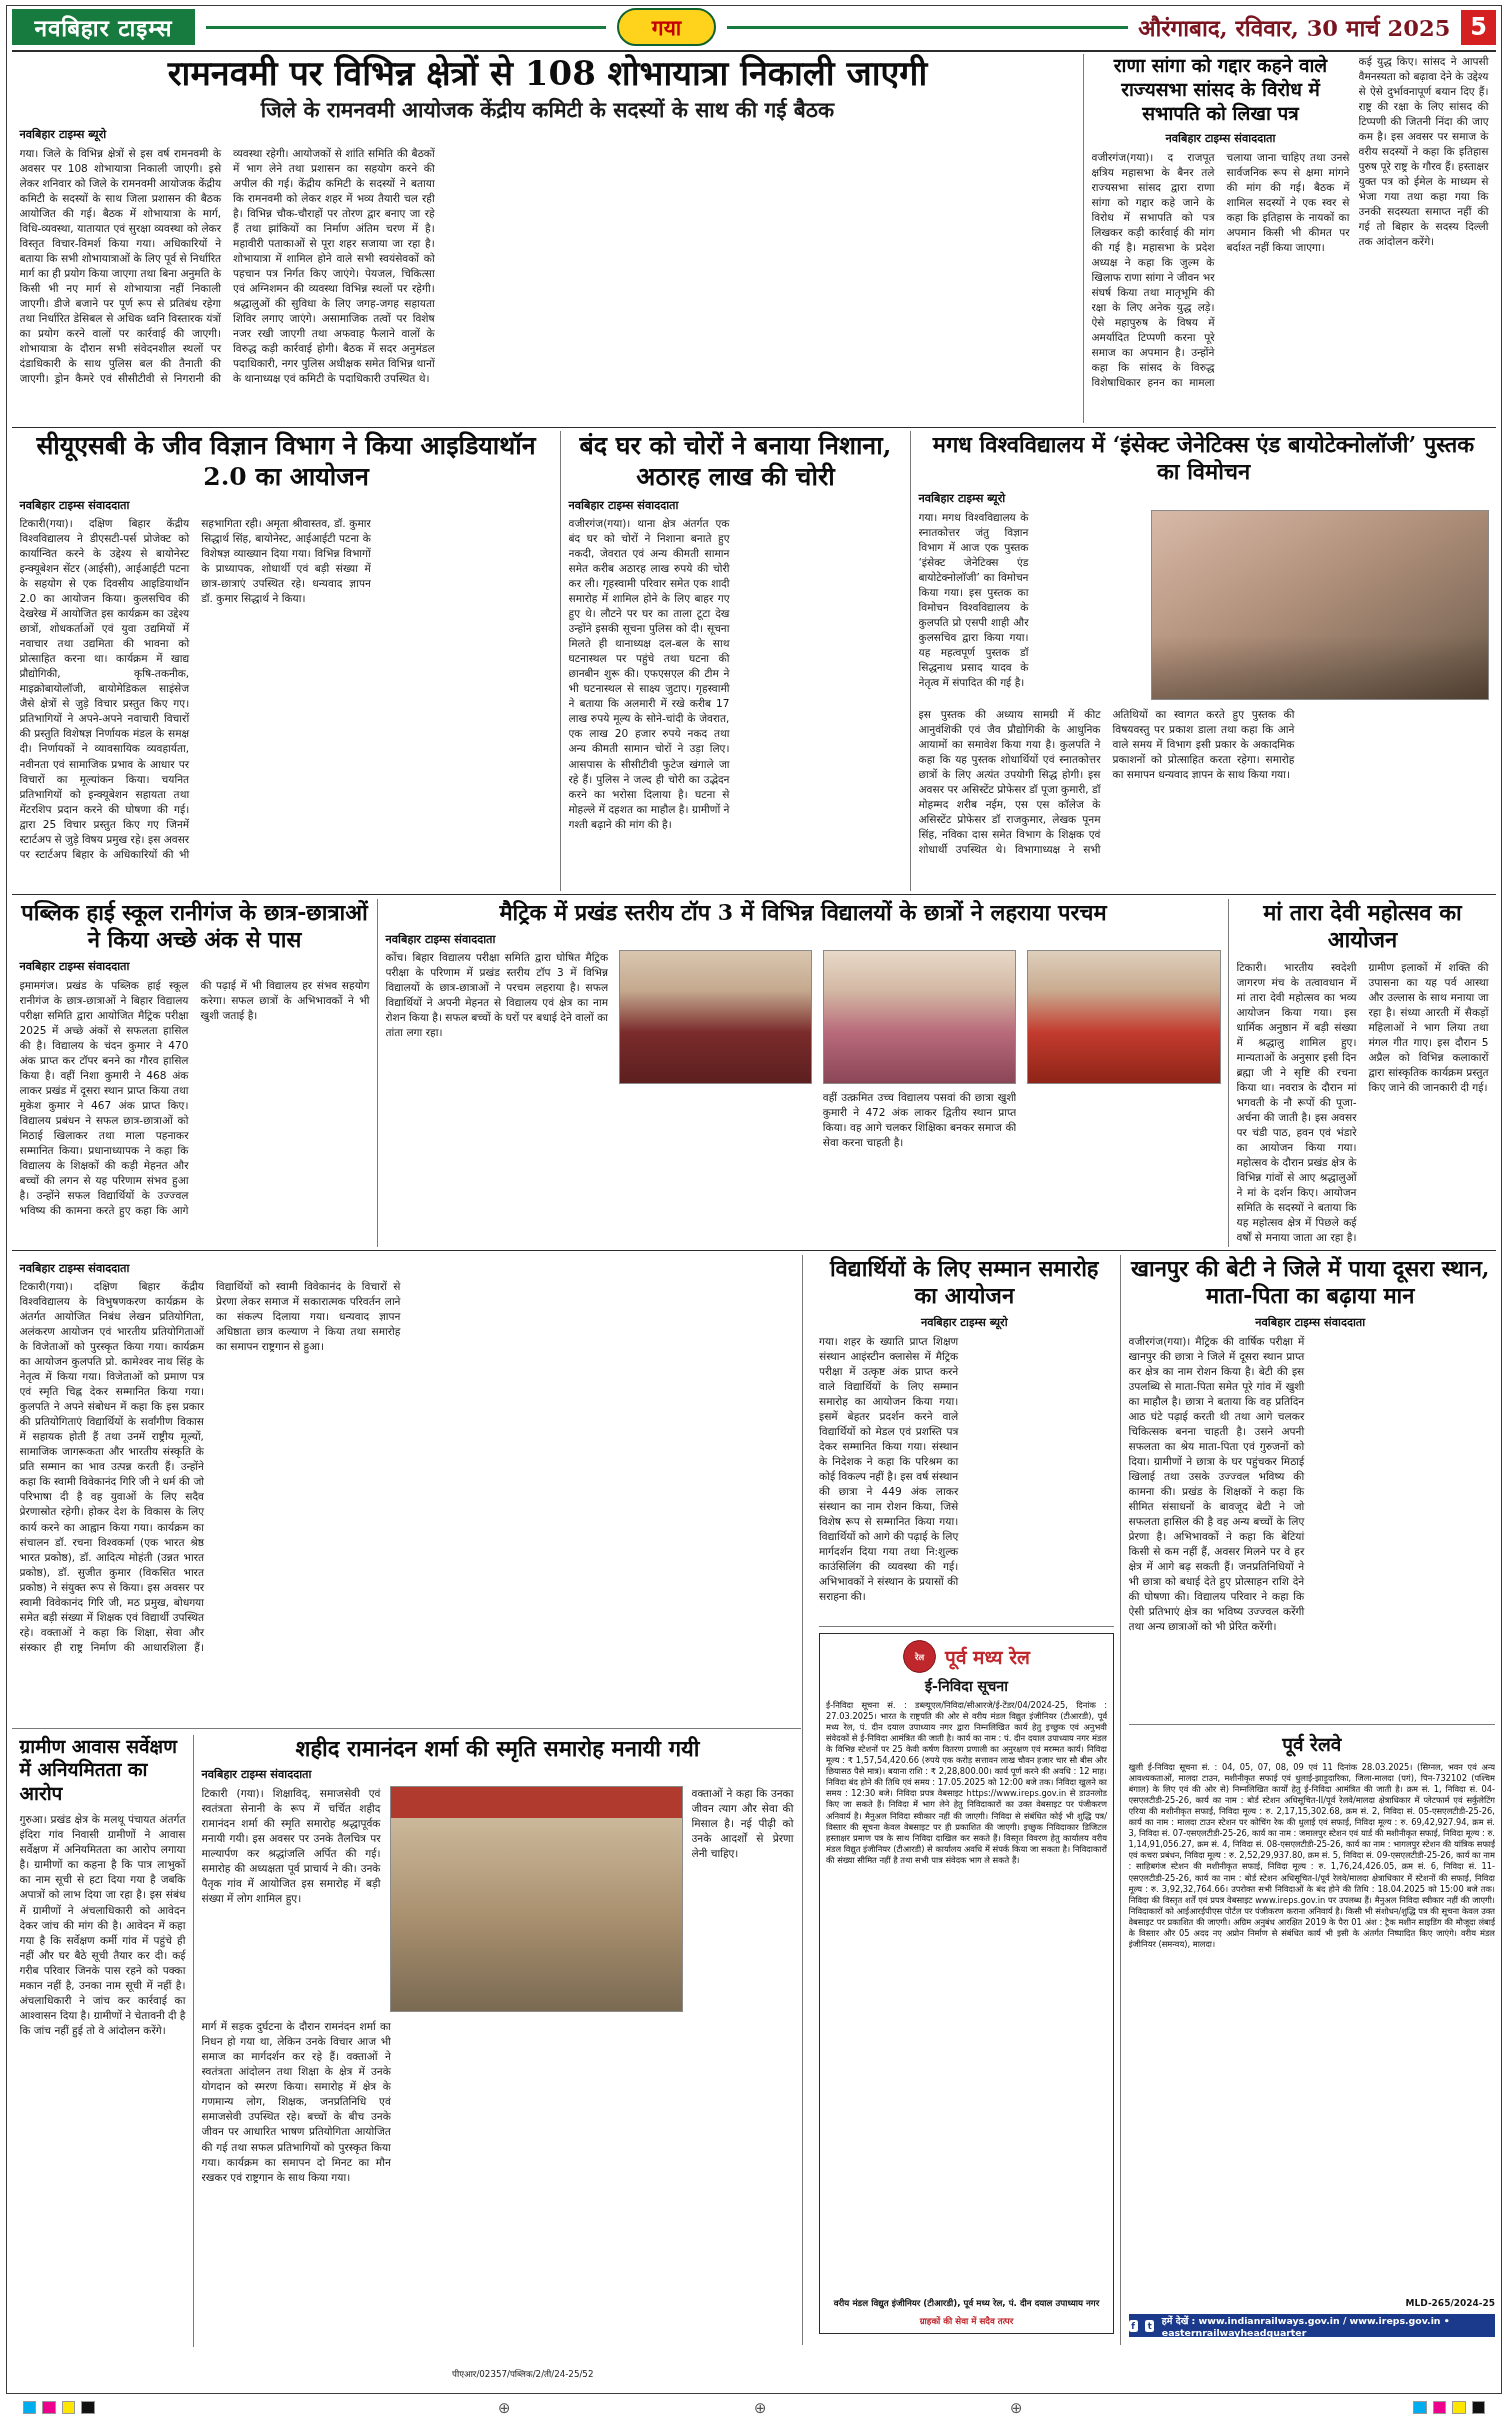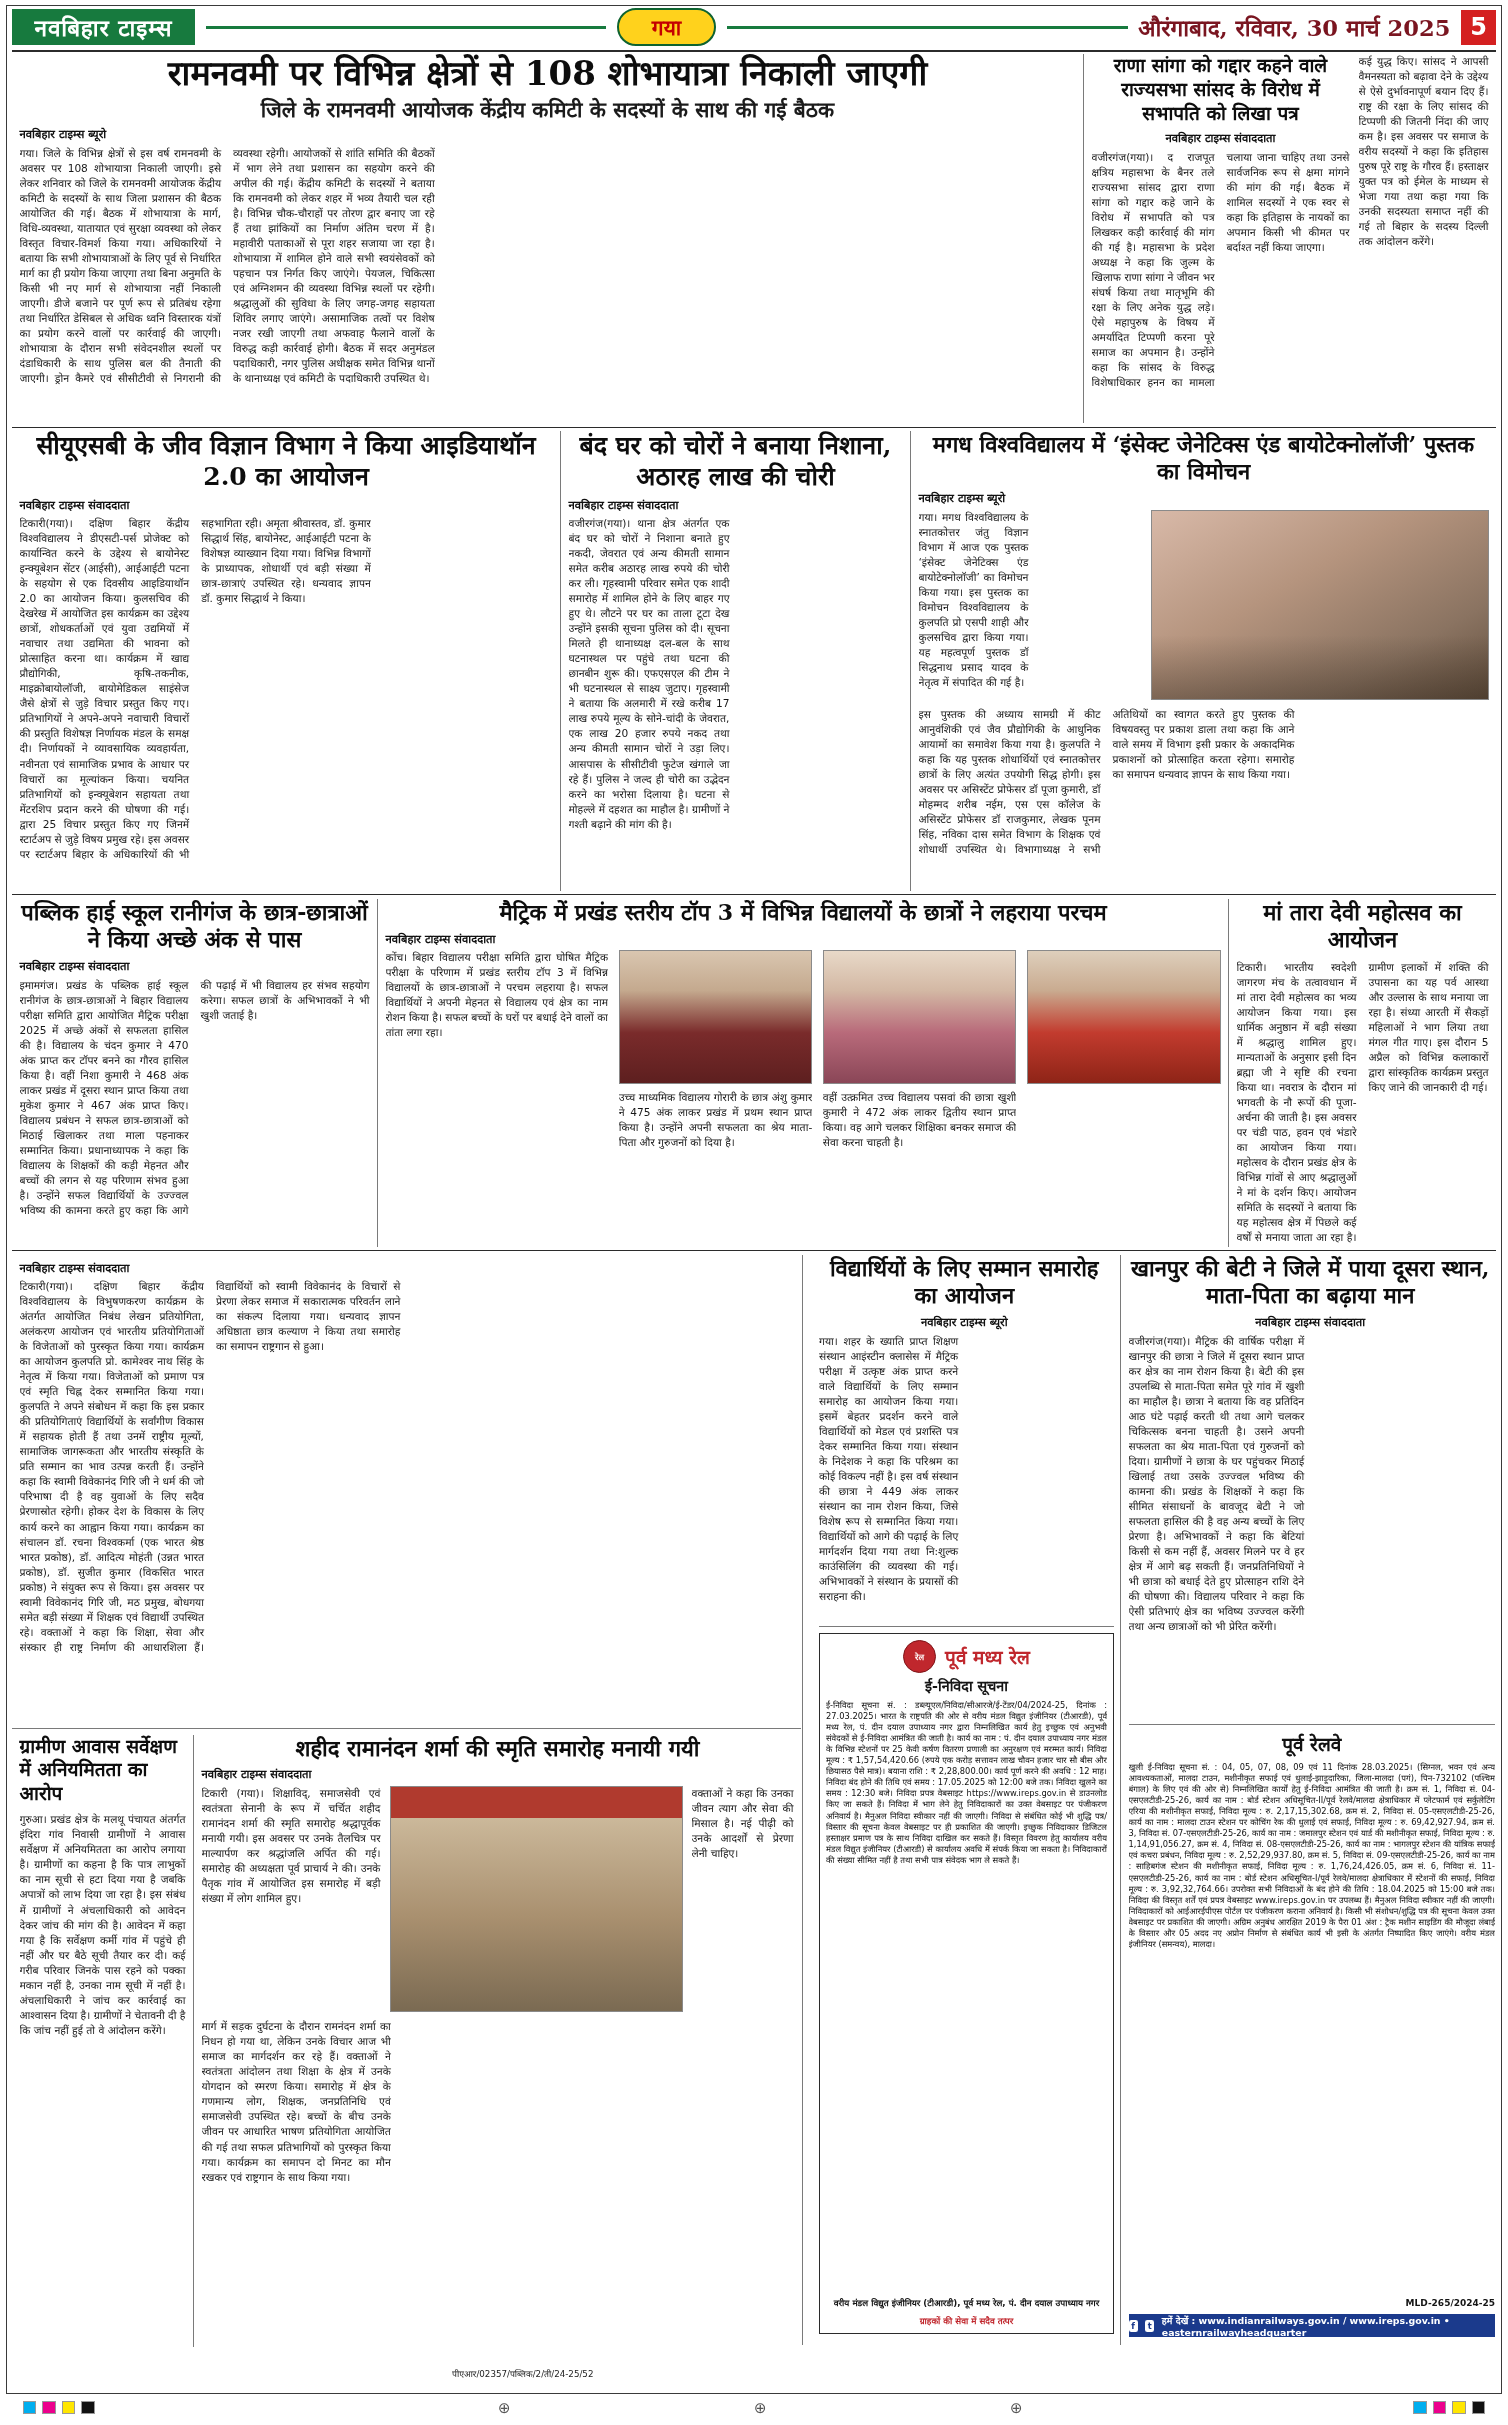--- a/index.html
+++ b/index.html
@@ -168,21 +168,20 @@
       <div class="byline">नवबिहार टाइम्स संवाददाता</div>
       <div class="cols" style="column-count:2;height:241px">इमामगंज। प्रखंड के पब्लिक हाई स्कूल रानीगंज के छात्र-छात्राओं ने बिहार विद्यालय परीक्षा समिति द्वारा आयोजित मैट्रिक परीक्षा 2025 में अच्छे अंकों से सफलता हासिल की है। विद्यालय के चंदन कुमार ने 470 अंक प्राप्त कर टॉपर बनने का गौरव हासिल किया है। वहीं निशा कुमारी ने 468 अंक लाकर प्रखंड में दूसरा स्थान प्राप्त किया तथा मुकेश कुमार ने 467 अंक प्राप्त किए। विद्यालय प्रबंधन ने सफल छात्र-छात्राओं को मिठाई खिलाकर तथा माला पहनाकर सम्मानित किया। प्रधानाध्यापक ने कहा कि विद्यालय के शिक्षकों की कड़ी मेहनत और बच्चों की लगन से यह परिणाम संभव हुआ है। उन्होंने सफल विद्यार्थियों के उज्ज्वल भविष्य की कामना करते हुए कहा कि आगे की पढ़ाई में भी विद्यालय हर संभव सहयोग करेगा। सफल छात्रों के अभिभावकों ने भी खुशी जताई है।</div>
     </article>
     <article class="art bR" style="width:851px">
       <h2 class="h-md">मैट्रिक में प्रखंड स्तरीय टॉप 3 में विभिन्न विद्यालयों के छात्रों ने लहराया परचम</h2>
       <div class="byline">नवबिहार टाइम्स संवाददाता</div>
       <div style="display:flex;gap:10.6px;height:265px">
         <div class="plain" style="flex:1.15">कोंच। बिहार विद्यालय परीक्षा समिति द्वारा घोषित मैट्रिक परीक्षा के परिणाम में प्रखंड स्तरीय टॉप 3 में विभिन्न विद्यालयों के छात्र-छात्राओं ने परचम लहराया है। सफल विद्यार्थियों ने अपनी मेहनत से विद्यालय एवं क्षेत्र का नाम रोशन किया है। सफल बच्चों के घरों पर बधाई देने वालों का तांता लगा रहा।</div>
         <div style="flex:1;display:flex;flex-direction:column;gap:6px">
           <div class="photo photo-st1" style="height:134px"></div>
-          <div class="plain" style="flex:1">उच्च माध्यमिक विद्यालय गोरारी के छात्र अंशु कुमार ने 475 अंक लाकर प्रखंड में प्रथम स्थान प्राप्त किया है। उन्होंने अपनी सफलता का श्रेय माता-पिता और गुरुजनों को दिया है।</div>
         </div>
         <div style="flex:1;display:flex;flex-direction:column;gap:6px">
           <div class="photo photo-st2" style="height:134px"></div>
           <div class="plain" style="flex:1">वहीं उत्क्रमित उच्च विद्यालय पसवां की छात्रा खुशी कुमारी ने 472 अंक लाकर द्वितीय स्थान प्राप्त किया। वह आगे चलकर शिक्षिका बनकर समाज की सेवा करना चाहती है।</div>
         </div>
         <div style="flex:1;display:flex;flex-direction:column;gap:6px">
           <div class="photo photo-st3" style="height:134px"></div>
         </div>
       </div>
     </article>

